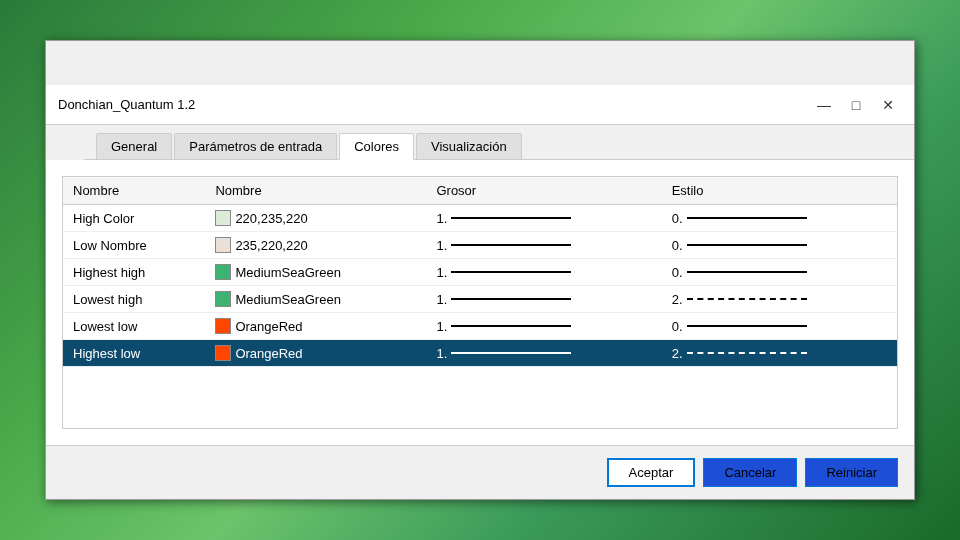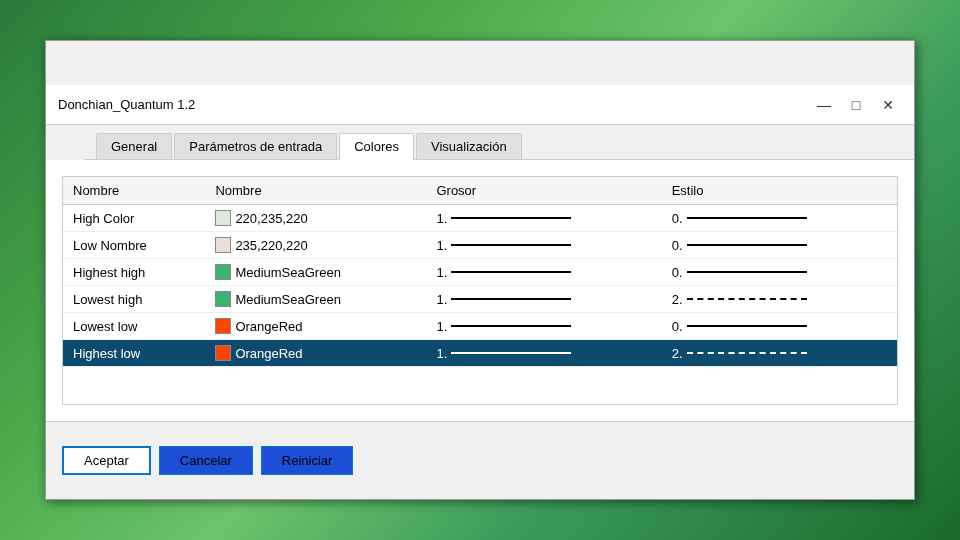--- a/index.html
+++ b/index.html
@@ -179,23 +179,23 @@
 
     .line-dashed-selected {
       display: inline-block;
       width: 120px;
       height: 0;
       border-top: 2px dashed #fff;
       vertical-align: middle;
     }
 
     .footer {
-      padding: 24px 16px;
-      display: flex;
-      justify-content: flex-start;
+      padding: 12px 16px;
+      display: flex;
+      justify-content: flex-end;
       gap: 8px;
       background: #f0f0f0;
       border-top: 1px solid #ccc;
     }
 
     .btn {
       padding: 5px 20px;
       border: 1px solid #0078d7;
       background: #1d4ed8;
       color: #000;

